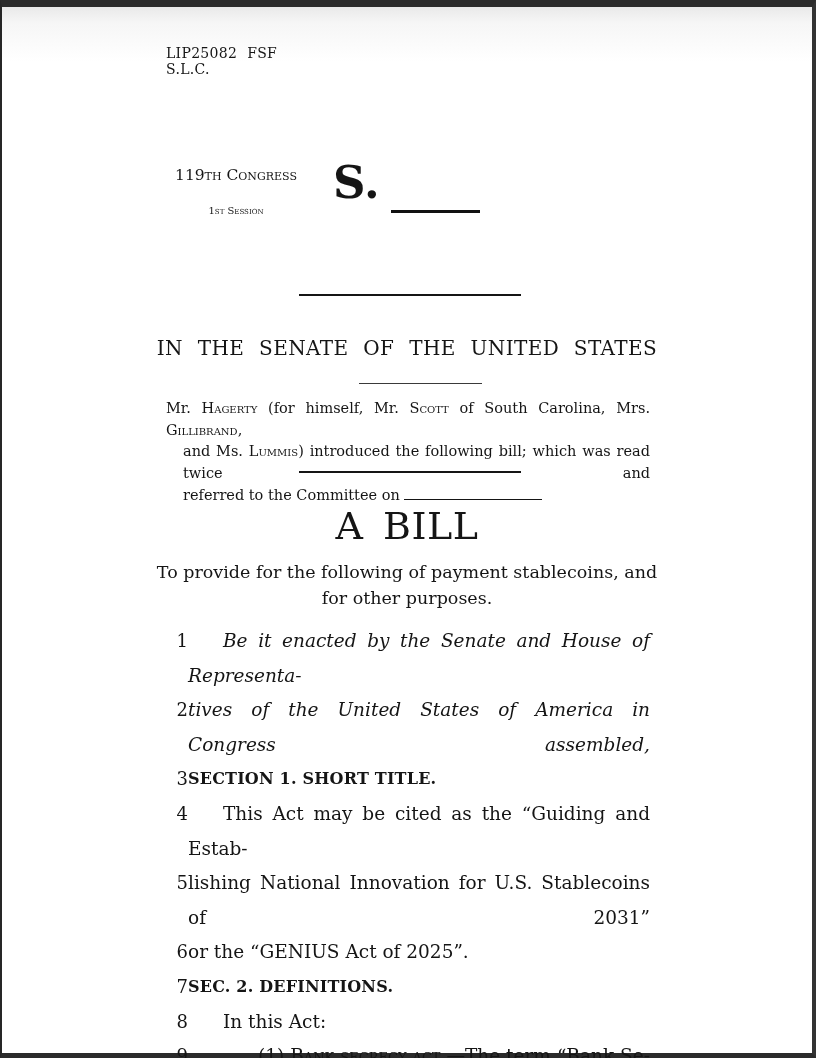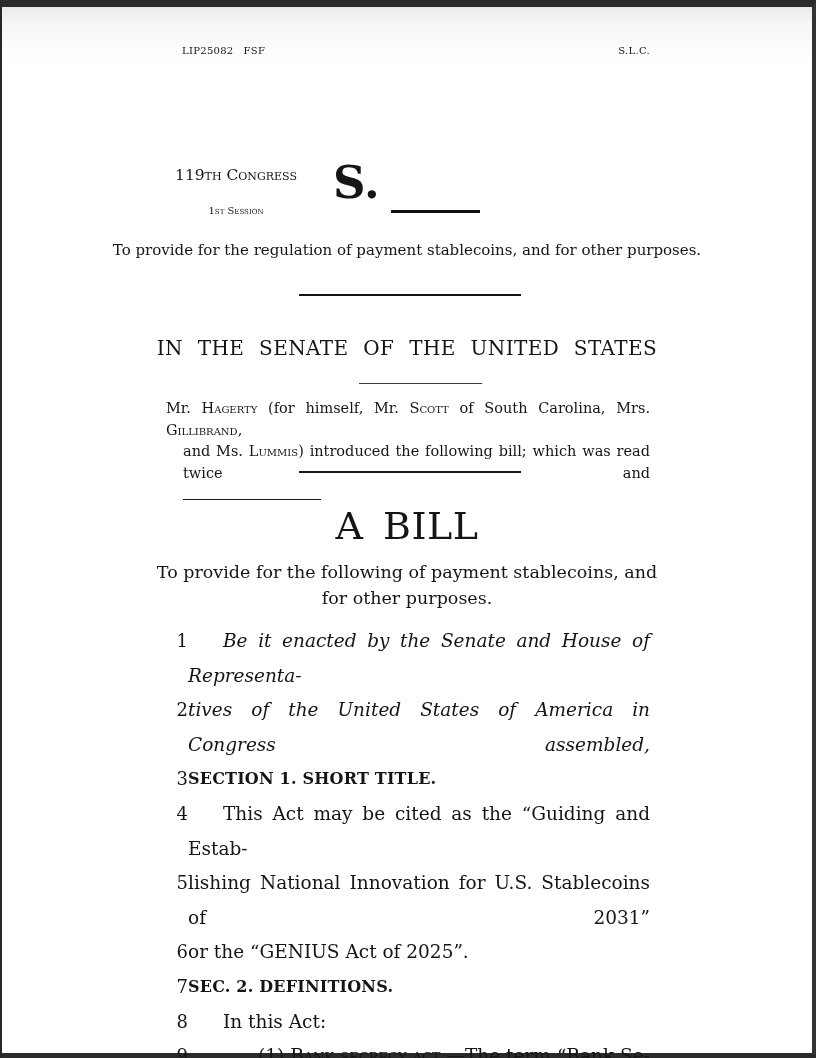--- a/index.html
+++ b/index.html
@@ -14,23 +14,23 @@
   .page{
     position:absolute;inset:0;box-sizing:border-box;
     border-top:7px solid #2b2b2b;
     border-bottom:5px solid #2b2b2b;
     border-left:2px solid #262626;
     border-right:4px solid #333333;
     background:linear-gradient(180deg,#e9e9e9 0px,#f6f6f6 16px,#ffffff 55px);
   }
   
   .header-row{
-    position:absolute;top:38px;left:180px;right:162px;
+    position:absolute;top:38px;left:164px;right:162px;
     display:flex;justify-content:space-between;
-    font-size:10px;letter-spacing:0.3px;
+    font-size:14px;letter-spacing:0.3px;flex-direction:column;
   }
   .doc-type{margin-left:10px;}
   
   .caption{
     position:absolute;top:160px;left:164px;width:140px;
     text-align:center;font-variant:small-caps;line-height:16px;
   }
   .caption .congress{font-size:15.5px;}
   .caption .session{font-size:10px;margin-top:20px;}
   
@@ -113,32 +113,31 @@
   </div>
 
   <div class="caption">
     <div class="congress">119th Congress</div>
     <div class="session">1st Session</div>
   </div>
 
   <div class="bill-letter">S.</div>
   <div class="bill-number-blank"></div>
 
-  <div class="top-purpose">To provide for the regulation of payment stablecoins, and for other purposes.</div>
 
   <div class="rule rule-1"></div>
 
   <div class="chamber">IN THE SENATE OF THE UNITED STATES</div>
 
   <div class="rule-short"></div>
 
   <div class="sponsor">
     <span class="sl just"><span>Mr. </span><span class="sc">Hagerty</span><span> (for himself, Mr. </span><span class="sc">Scott</span><span> of South Carolina, Mrs. </span><span class="sc">Gillibrand</span><span>,</span></span>
     <span class="sl just indent"><span>and Ms. </span><span class="sc">Lummis</span><span>) introduced the following bill; which was read twice and</span></span>
-    <span class="sl indent"><span class="committee-blank"></span></span>
+    <span class="sl indent"><span>referred to the Committee on </span><span class="committee-blank"></span></span>
   </div>
 
   <div class="rule rule-2"></div>
 
   <div class="a-bill">A BILL</div>
 
   <div class="bill-purpose">
     <div>To provide for the following of payment stablecoins, and</div>
     <div>for other purposes.</div>
   </div>

